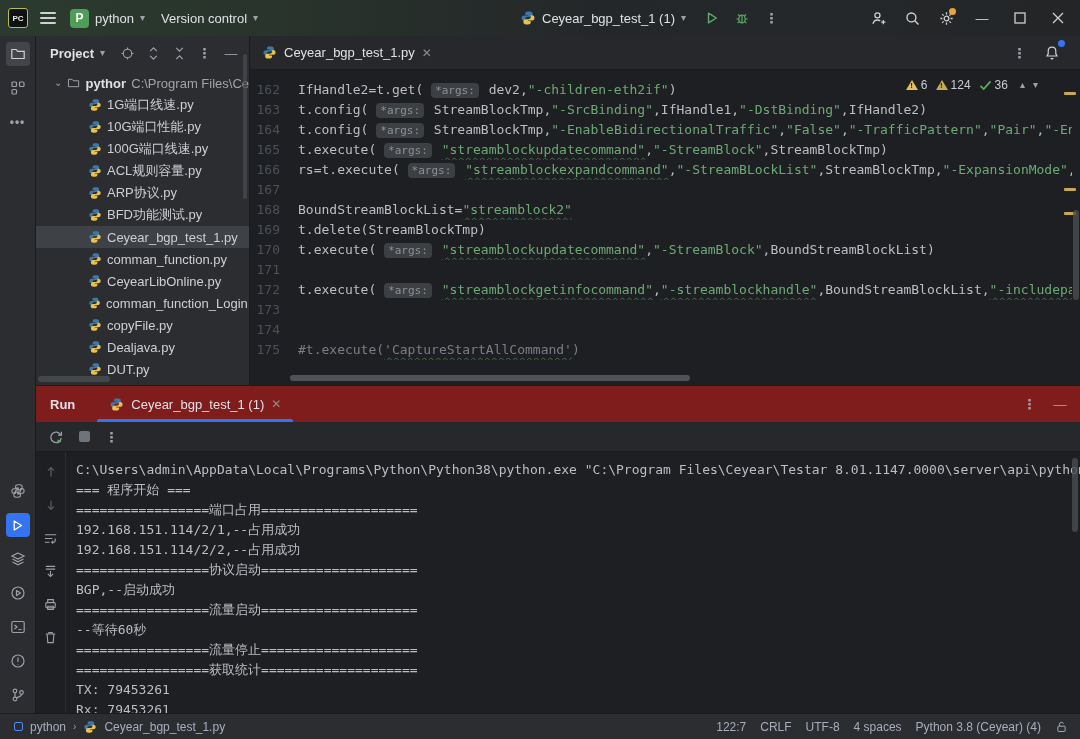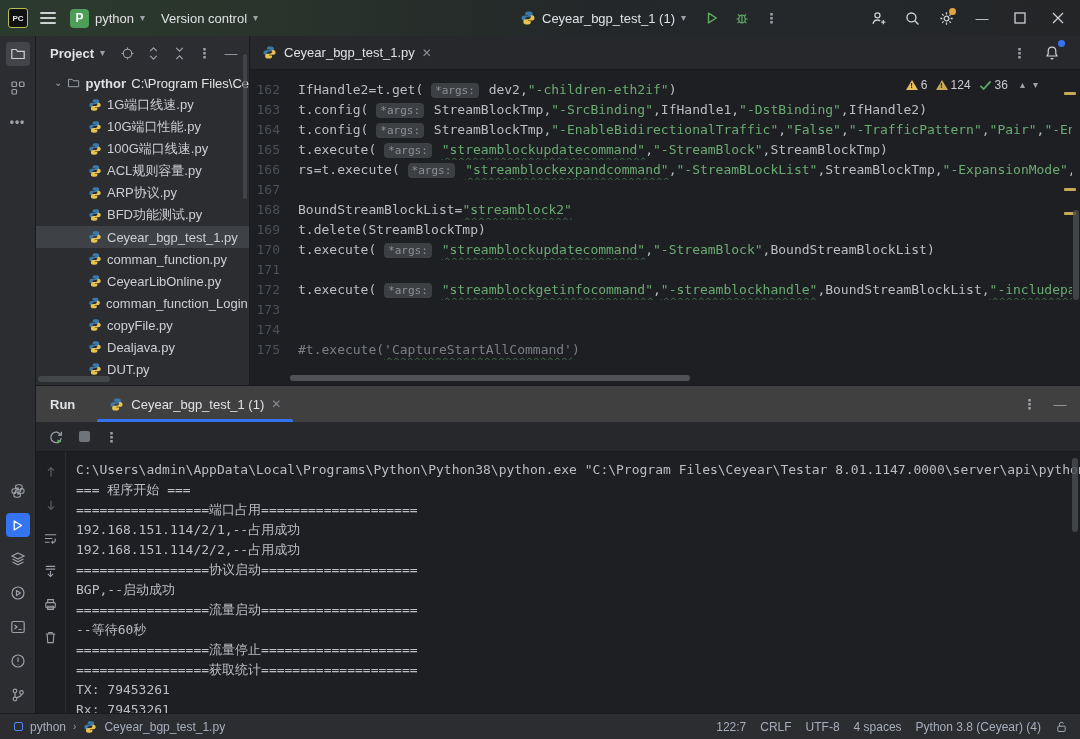--- a/index.html
+++ b/index.html
@@ -48,21 +48,21 @@
   
   .project { width:214px; flex:0 0 214px; background:#2B2D30; border-right:1px solid #1A1B1E; position:relative; display:flex; flex-direction:column; }
   .pp-head { height:34px; flex:0 0 34px; display:flex; align-items:center; padding:0 6px 0 14px; gap:6px; }
   .pp-title { color:#DFE1E5; font-weight:bold; }
   .pp-icons { margin-left:auto; display:flex; align-items:center; gap:2px; color:#9DA0A8; }
   .tree { flex:1 1 auto; overflow:hidden; padding-top:2px; position:relative; }
   .trow { height:22px; display:flex; align-items:center; gap:5px; padding-left:52px; white-space:nowrap; color:#CDCFD4; }
   .trow.root { padding-left:18px; }
   .trow.sel { background:#3E4145; }
   .trow .nm { overflow:hidden; text-overflow:clip; }
-  .trow .pth { color:#e5e5e5; margin-left:0;text-align:center; }
+  .trow .pth { color:#a3a3a3; margin-left:0;text-align:center; }
   .trow .bold { font-weight:bold; color:#DFE1E5; }
   .vsb { position:absolute; right:2px; top:18px; width:4px; height:145px; background:#4A4D51; border-radius:2px; opacity:.7; }
   .hsb-tree { position:absolute; left:2px; bottom:3px; width:72px; height:6px; background:#4A4D51; border-radius:3px; opacity:.8; }
 
   
   .editor { flex:1 1 auto; min-width:0; background:#1E1F22; display:flex; flex-direction:column; position:relative; }
   .tabbar { height:34px; flex:0 0 34px; background:#26282B; border-bottom:1px solid #1A1B1E; display:flex; align-items:center; padding:0 6px 0 0; }
   .etab { display:flex; align-items:center; gap:7px; height:34px; padding:0 10px 0 12px; color:#DFE1E5; }
   .etab .x { color:#8A8D93; font-size:12px; }
   .tab-right { margin-left:auto; display:flex; align-items:center; gap:8px; padding-right:10px; }
@@ -81,21 +81,21 @@
   .inspect .grp { display:flex; align-items:center; gap:3px; }
   .warn-tri { width:0; height:0; border-left:6px solid transparent; border-right:6px solid transparent; border-bottom:10px solid #E8BE5B; position:relative; }
   .warn-tri.dim { border-bottom-color:#C8A953; }
   .warn-tri::after { content:"!"; position:absolute; left:-1.5px; top:1px; font-size:8px; color:#1E1F22; font-weight:bold; }
   .stripe-mark { position:absolute; right:4px; width:12px; height:3px; border-radius:1px; background:#C8A953; }
   .ed-vsb { position:absolute; right:1px; top:140px; width:6px; height:90px; background:#4A4D51; border-radius:3px; opacity:.8; }
   .ed-hsb { position:absolute; left:40px; bottom:4px; width:400px; height:6px; background:#55575C; border-radius:3px; opacity:.9; }
 
   
   .runp { height:328px; flex:0 0 328px; background:#1E1F22; border-top:1px solid #1A1B1E; display:flex; flex-direction:column; }
-  .run-head { height:36px; flex:0 0 36px; background:#404040; display:flex; align-items:center; padding:0 8px 0 14px; }
+  .run-head { height:36px; flex:0 0 36px; background:#7f1d1d; display:flex; align-items:center; padding:0 8px 0 14px; }
   .run-label { color:#DFE1E5; font-weight:bold; margin-right:22px; }
   .rtab { position:relative; height:36px; display:flex; align-items:center; gap:7px; padding:0 12px; color:#DFE1E5; }
   .rtab .x { color:#8A8D93; font-size:12px; }
   .rtab::after { content:""; position:absolute; left:0; right:0; bottom:0; height:3px; background:#3574F0; border-radius:2px 2px 0 0; }
   .run-head-right { margin-left:auto; display:flex; align-items:center; gap:6px; color:#9DA0A8; }
   .run-toolbar { height:30px; flex:0 0 30px; background:#26282B; border-bottom:1px solid #1A1B1E; display:flex; align-items:center; gap:4px; padding-left:8px; }
   .stop-sq { width:11px; height:11px; background:#6F737A; border-radius:2px; }
   .run-body { flex:1 1 auto; display:flex; min-height:0; position:relative; }
   .con-gutter { width:30px; flex:0 0 30px; border-right:1px solid #2B2D30; display:flex; flex-direction:column; align-items:center; gap:9px; padding-top:8px; color:#5A5D63; }
   .console { flex:1 1 auto; overflow:hidden; padding:8px 0 0 10px; font-family:"DejaVu Sans Mono","Liberation Mono",monospace; font-size:13px; line-height:20px; color:#BCBEC4; }

